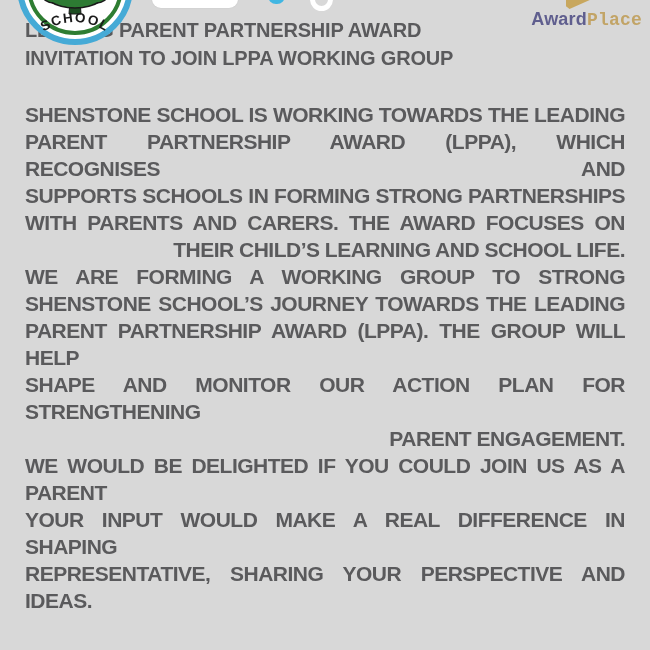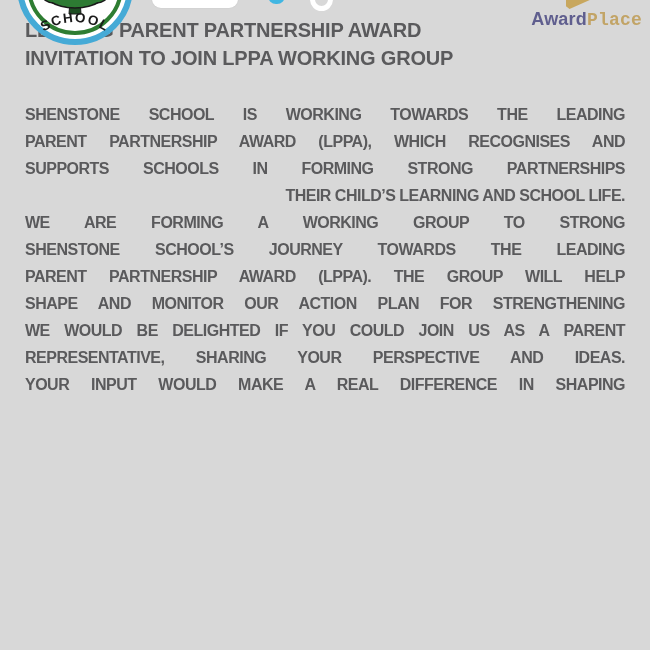--- a/index.html
+++ b/index.html
@@ -41,21 +41,21 @@
   .awardplace .place { color:#c2a466;font-family:Liberation Mono, monospace; }
 
   
   .copy { color:#5a5a5c; font-weight:700; }
   .title {
     margin:16px 25px 0 25px;
     font-size:20px; line-height:28px; letter-spacing:-0.2px;
   }
   .body-text {
     margin:29px 25px 0 25px;
-    font-size:16px; line-height:27px; letter-spacing:-0.5px;
+    font-size:21px; line-height:27px; letter-spacing:-0.5px;
   }
   .para { margin:0; }
   .para.gap { margin-top:27px; }
   .line { white-space:normal; }
   .line.just { text-align:justify; text-align-last:justify; }
   .line.last { text-align:right; }
 </style>
 </head>
 <body>
 
@@ -102,28 +102,30 @@
   <div class="title copy">
     <div>LEADING PARENT PARTNERSHIP AWARD</div>
     <div>INVITATION TO JOIN LPPA WORKING GROUP</div>
   </div>
 
   <div class="body-text copy" id="body-text">
       <div class="para">
         <div class="line just">SHENSTONE SCHOOL IS WORKING TOWARDS THE LEADING</div>
         <div class="line just">PARENT PARTNERSHIP AWARD (LPPA), WHICH RECOGNISES AND</div>
         <div class="line just">SUPPORTS SCHOOLS IN FORMING STRONG PARTNERSHIPS</div>
+        <div class="line just">WITH PARENTS AND CARERS. THE AWARD FOCUSES ON</div>
         <div class="line last">THEIR CHILD’S LEARNING AND SCHOOL LIFE.</div>
       </div>
       <div class="para">
         <div class="line just">WE ARE FORMING A WORKING GROUP TO STRONG</div>
         <div class="line just">SHENSTONE SCHOOL’S JOURNEY TOWARDS THE LEADING</div>
         <div class="line just">PARENT PARTNERSHIP AWARD (LPPA). THE GROUP WILL HELP</div>
         <div class="line just">SHAPE AND MONITOR OUR ACTION PLAN FOR STRENGTHENING</div>
+        <div class="line last">PARENT ENGAGEMENT.</div>
       </div>
       <div class="para">
         <div class="line just">WE WOULD BE DELIGHTED IF YOU COULD JOIN US AS A PARENT</div>
+        <div class="line just">YOUR INPUT WOULD MAKE A REAL DIFFERENCE IN SHAPING</div>
         <div class="line just">REPRESENTATIVE, SHARING YOUR PERSPECTIVE AND IDEAS.</div>
-        <div class="line just">YOUR INPUT WOULD MAKE A REAL DIFFERENCE IN SHAPING</div>
       </div>
     </div>
 
 </div>
 
 </body></html>

